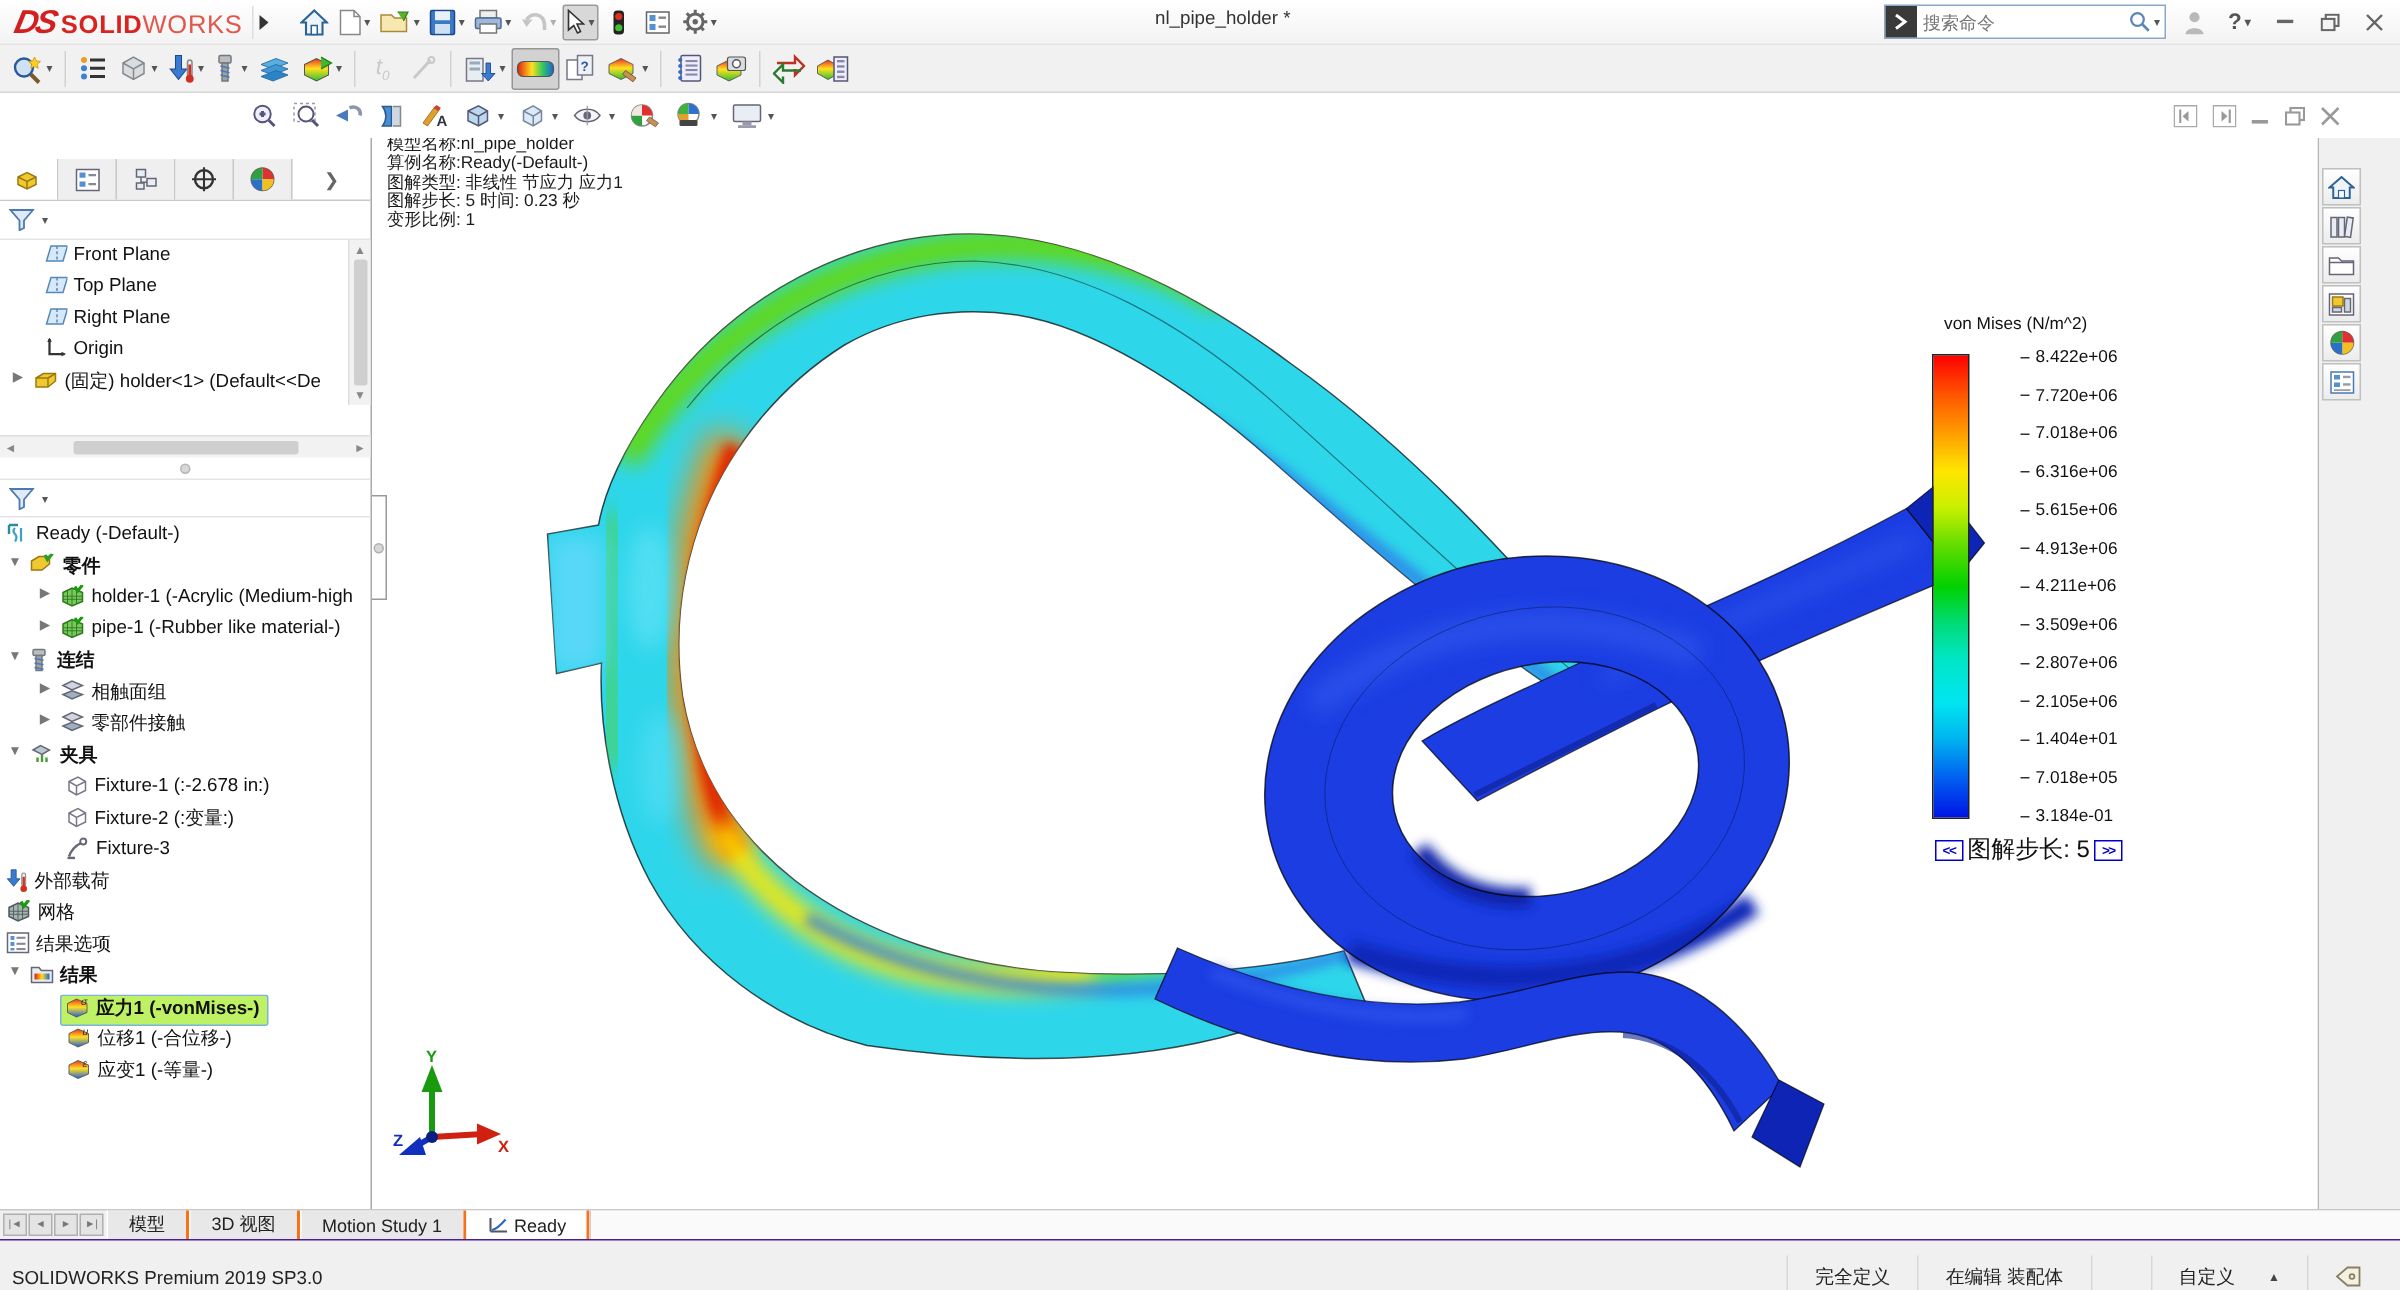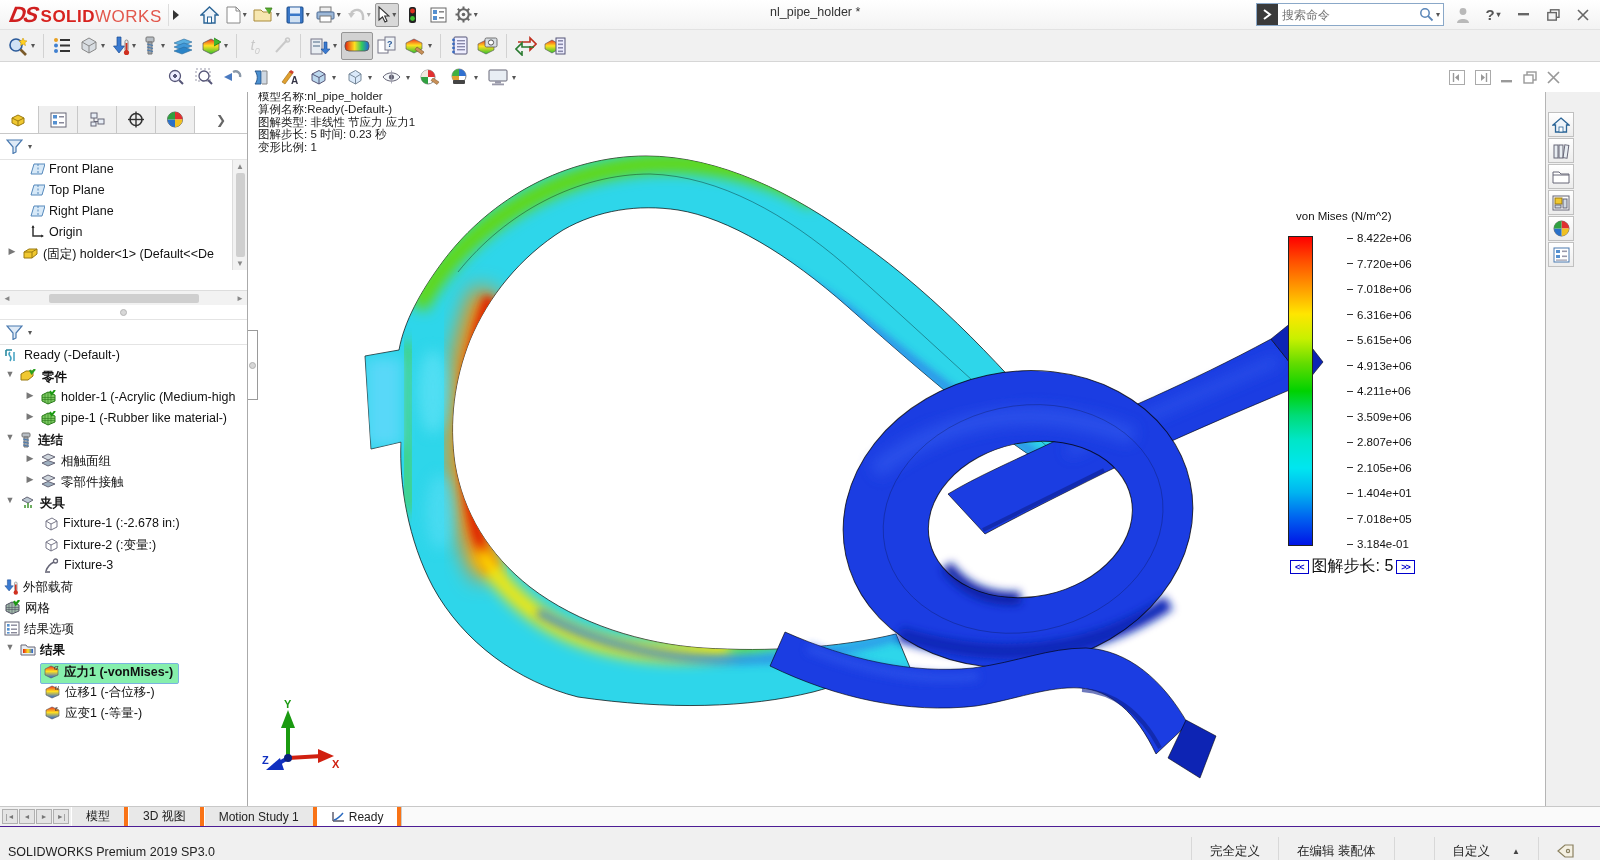--- a/index.html
+++ b/index.html
@@ -47,21 +47,21 @@
   .fm-tabs { height:28px; display:flex; border-bottom:1px solid #c8c8c8; }
   .fm-tab { width:39px; display:flex; align-items:center; justify-content:center; background:#efefef; border-right:1px solid #c8c8c8; cursor:pointer; }
   .fm-tab.active { background:#fff; }
   .fm-more { flex:1; display:flex; align-items:center; justify-content:center; color:#666; cursor:pointer; }
   .filter-row { height:26px; display:flex; align-items:center; padding-left:6px; gap:3px; border-bottom:1px solid #e4e4e4; }
   .tree { position:relative; }
   .trow { height:21px; display:flex; align-items:flex-start; gap:4px; white-space:nowrap; overflow:hidden; cursor:default; }
   .trow .lbl { font-size:12.5px; color:#111; }
   .exp { width:12px; text-align:center; color:#777; font-size:9px; flex:0 0 12px; }
   .bold { font-weight:bold; }
-  .sel { background:#86efac; border:1px solid #7bb2e0; border-radius:2px; padding:0 4px; }
+  .sel { background:#bef264; border:1px solid #7bb2e0; border-radius:2px; padding:0 4px; }
   .vscroll { position:absolute; right:0; top:0; width:15px; height:110px; background:#f2f2f2; border-left:1px solid #ddd; display:flex; flex-direction:column; align-items:center; justify-content:space-between; color:#888; font-size:8px; padding:2px 0; }
   .vthumb { width:9px; flex:1; margin:2px 0; background:#cfcfcf; border-radius:2px; }
   .hscroll { height:15px; background:#f2f2f2; border-top:1px solid #ddd; display:flex; align-items:center; justify-content:space-between; color:#888; font-size:8px; padding:0 3px; }
   .hthumb { height:9px; flex:1; margin:0 3px; background:#cfcfcf; border-radius:2px; max-width:150px; }
   .hsplit { height:14px; display:flex; align-items:center; justify-content:center; }
   .hsplit .dot { width:7px; height:7px; border-radius:50%; background:#d7d7d7; border:1px solid #b5b5b5; }
   .panel-handle { position:absolute; left:248px; top:330px; width:10px; height:70px; background:#fff; border:1px solid #9a9a9a; border-left:none; display:flex; align-items:center; justify-content:center; z-index:5; }
   .panel-handle .dot { width:7px; height:7px; border-radius:50%; background:#d7d7d7; border:1px solid #b0b0b0; }
 
   
@@ -82,21 +82,21 @@
   .triad { position:absolute; left:12px; bottom:28px; z-index:3; }
 
   
   .taskpane { width:55px; background:#f0f0f0; border-left:1px solid #b5b5b5; padding-top:20px; }
   .tp-btn { width:26px; height:25px; margin:0 0 1px 2px; background:linear-gradient(#fff,#ececec); border:1px solid #c0c0c0; display:flex; align-items:center; justify-content:center; cursor:pointer; }
 
   
   .bottombar { height:20px; background:#f0f0f0; border-top:1px solid #c8c8c8; display:flex; align-items:stretch; }
   .nav-btns { display:flex; align-items:center; gap:1px; padding:0 2px; }
   .nav-btn { width:16px; height:15px; background:#e4e4e4; border:1px solid #b0b0b0; color:#777; font-size:7px; display:flex; align-items:center; justify-content:center; cursor:pointer; }
-  .btab { display:flex; align-items:center; gap:4px; padding:0 14px; background:#e8e8e8; border-right:4px solid #f97316; border-left:1px solid #fff; font-size:12px; color:#222; cursor:pointer; }
+  .btab { display:flex; align-items:center; gap:4px; padding:0 14px; background:#e8e8e8; border-right:2px solid #f97316; border-left:1px solid #fff; font-size:12px; color:#222; cursor:pointer; }
   .btab.active { background:#fff; }
   .bfill { flex:1; background:#fafafa; border-left:1px solid #ccc; }
 
   
   .statusbar { height:50px; background:#f0f0f0; border-top:1px solid #4c1d95; display:flex; align-items:center; font-size:12.5px; color:#222; padding:0 8px; }
   .sb-right { margin-left:auto; display:flex; align-items:center; height:100%; }
   .sb-item { padding:0 18px; display:flex; align-items:center; height:60%; border-left:1px solid #d8d8d8; }
   .sb-caret { font-size:8px; color:#444; margin-left:22px; }
   svg { display:block; }
 </style>

